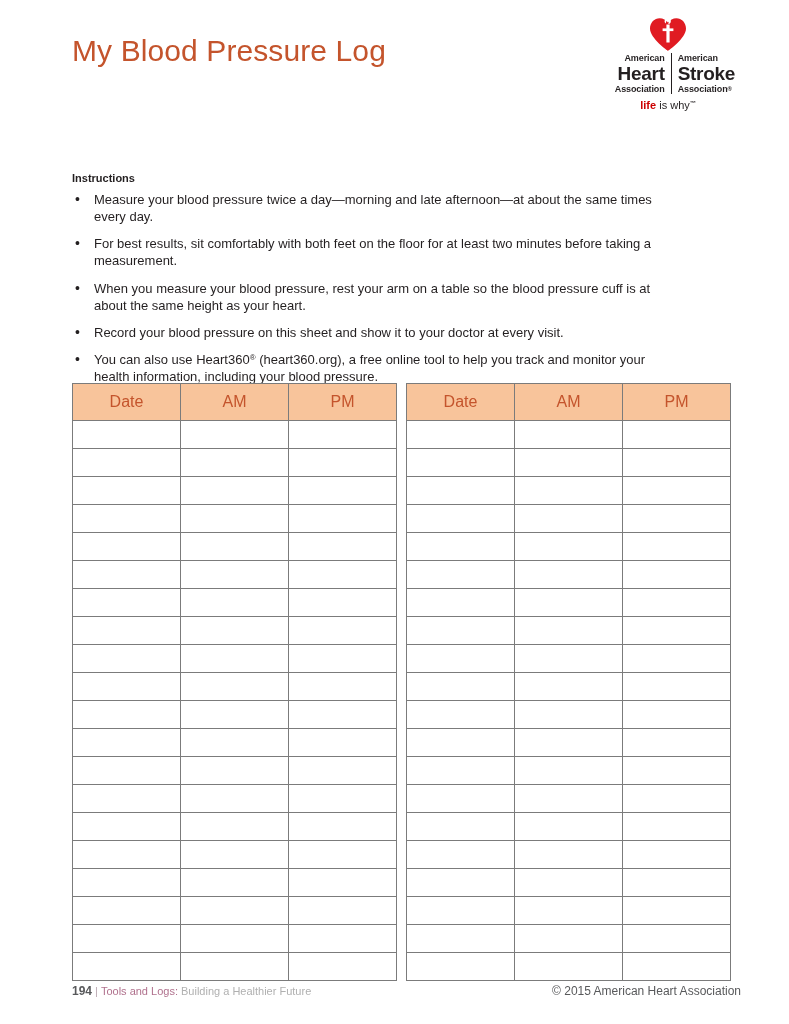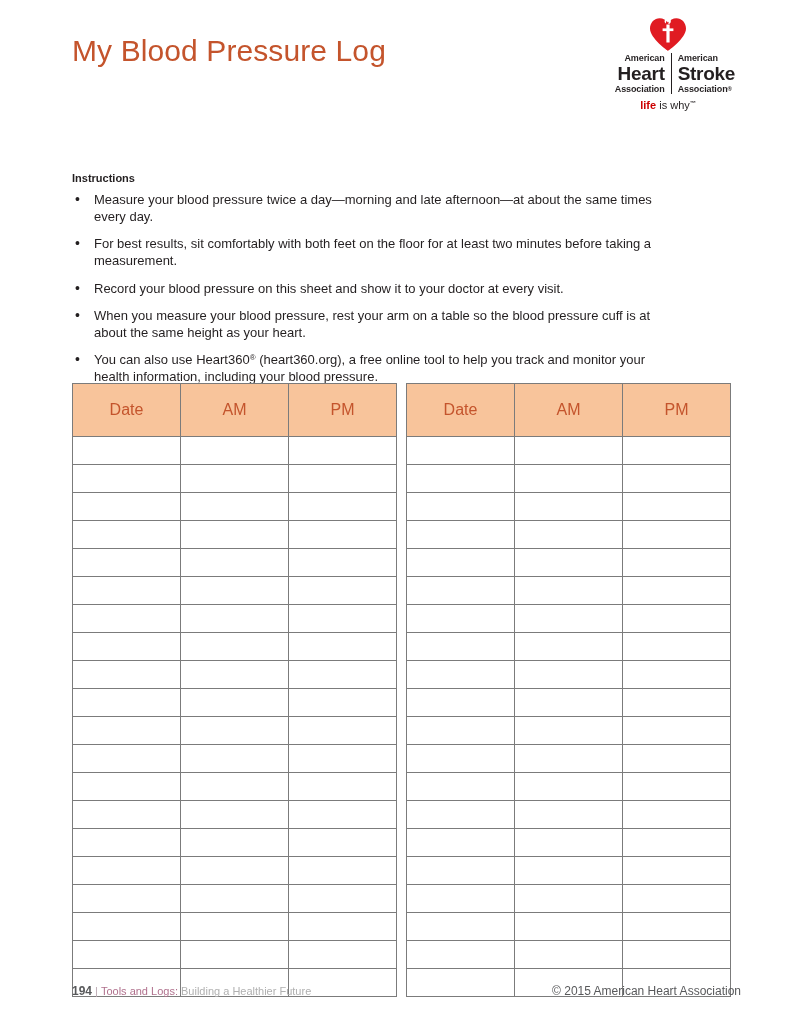--- a/index.html
+++ b/index.html
@@ -171,21 +171,21 @@
     table-layout: fixed;
   }
   table.bp-table th {
     background: #f8c49b;
     color: #c4542c;
     font-size: 16px;
     font-weight: 400;
     height: 28px;
     border: 1px solid #7b7b7b;
     text-align: center;
-    padding: 12px;
+    padding: 4px;
   }
   table.bp-table td {
     height: 27px;
     border: 1px solid #7b7b7b;
     padding: 0;
     background: #ffffff;
   }
 
   
   .footer {
@@ -240,22 +240,22 @@
       </div>
     </div>
   </div>
 
 
   <div class="instructions">
     <div class="instructions-title">Instructions</div>
     <ul class="bullets">
       <li>Measure your blood pressure twice a day—morning and late afternoon—at about the same times every day.</li>
       <li>For best results, sit comfortably with both feet on the floor for at least two minutes before taking a measurement.</li>
+      <li>When you measure your blood pressure, rest your arm on a table so the blood pressure cuff is at about the same height as your heart.</li>
       <li>Record your blood pressure on this sheet and show it to your doctor at every visit.</li>
-      <li>When you measure your blood pressure, rest your arm on a table so the blood pressure cuff is at about the same height as your heart.</li>
       <li><span>You can also use Heart360</span><span class="sup-reg">®</span><span> (</span><span class="bold-link">heart360.org</span><span>), a free online tool to help you track and monitor your health information, including your blood pressure.</span></li>
     </ul>
   </div>
 
   <div class="tables">
     <table class="bp-table">
       <thead>
         <tr>
           <th>Date</th>
           <th>AM</th>

